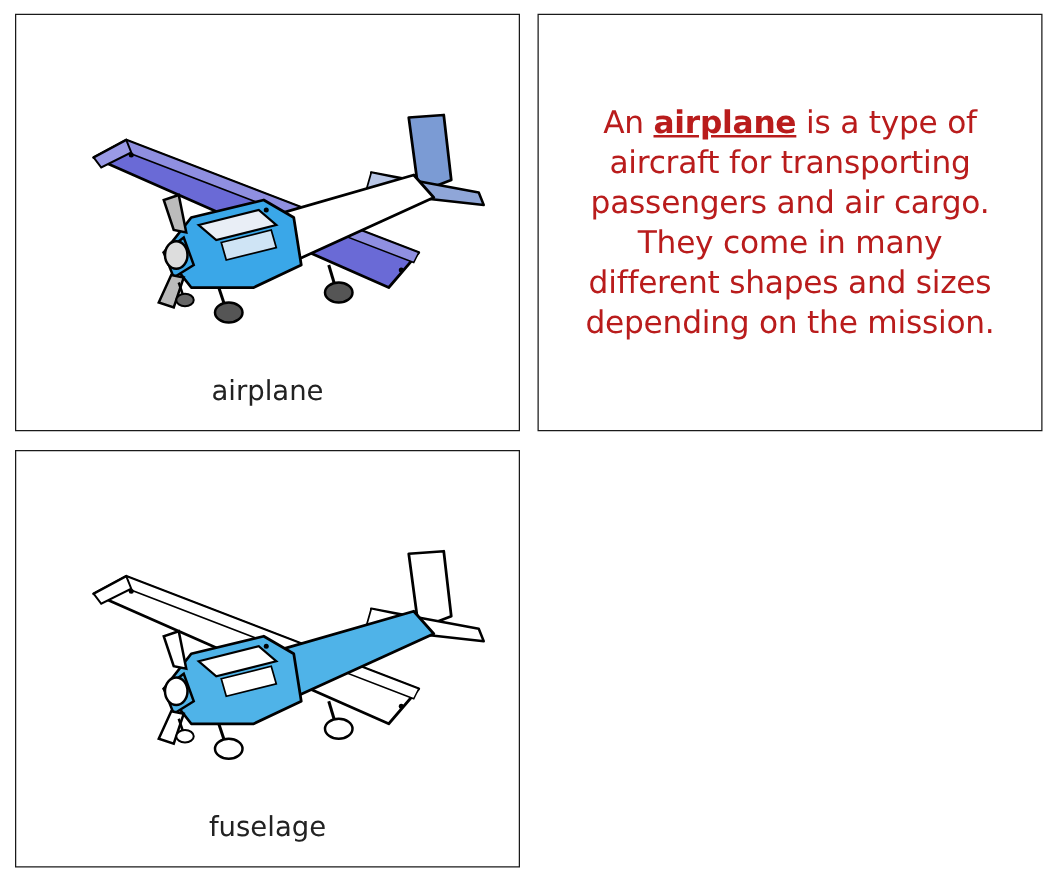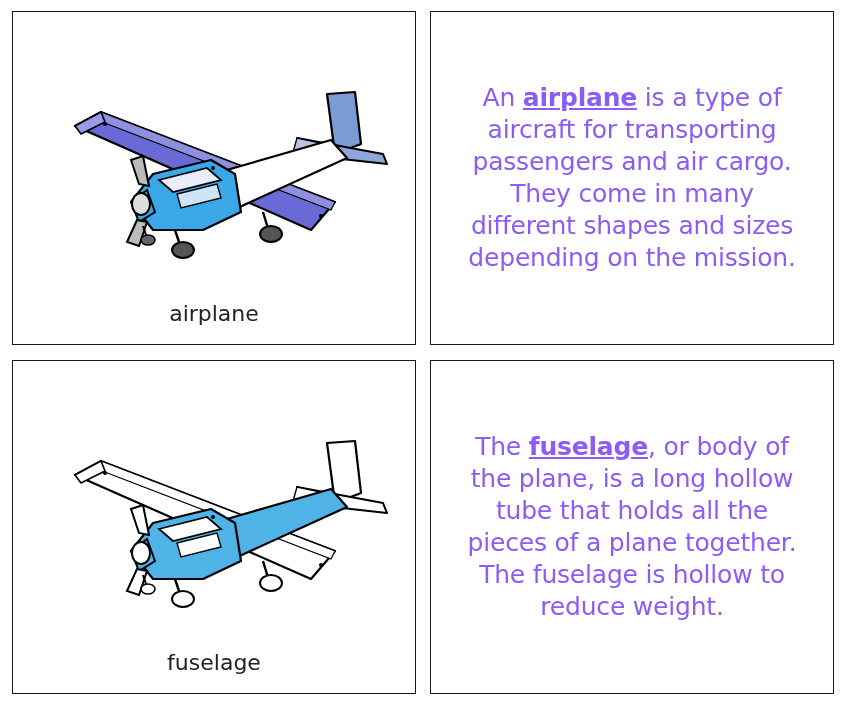--- a/index.html
+++ b/index.html
@@ -45,21 +45,21 @@
     align-items: center;
     justify-content: center;
     padding: 10px 26px;
     box-sizing: border-box;
   }
   .definition {
     font-family: "DejaVu Sans", sans-serif;
     font-size: 25px;
     line-height: 1.28;
     text-align: center;
-    color: #8b5cf6;
+    color: #b91c1c;
     letter-spacing: -0.2px;
   }
   .definition b {
     font-weight: 700;
     text-decoration: underline;
   }
   .label {
     position: absolute;
     left: 0;
     right: 0;
@@ -172,20 +172,15 @@
           <line x1="108" y1="192" x2="112" y2="204" stroke="#000" stroke-width="2"></line>
           <ellipse cx="113" cy="206" rx="7" ry="5" fill="#ffffff" stroke="#000" stroke-width="1.6"></ellipse>
           <circle cx="70" cy="90" r="2" fill="#000"></circle>
           <circle cx="286" cy="182" r="2" fill="#000"></circle>
           <circle cx="178" cy="134" r="2" fill="#000"></circle>
         </svg>
       </div>
       <div class="label">fuselage</div>
     </div>
 
-    <div class="card card-text">
-      <div class="definition">
-        <span>The </span><b>fuselage</b><span>, or body of the plane, is a long hollow tube that holds all the pieces of a plane together. The fuselage is hollow to reduce weight.</span>
-      </div>
-    </div>
   </div>
 
 </div>
 
 </body></html>

